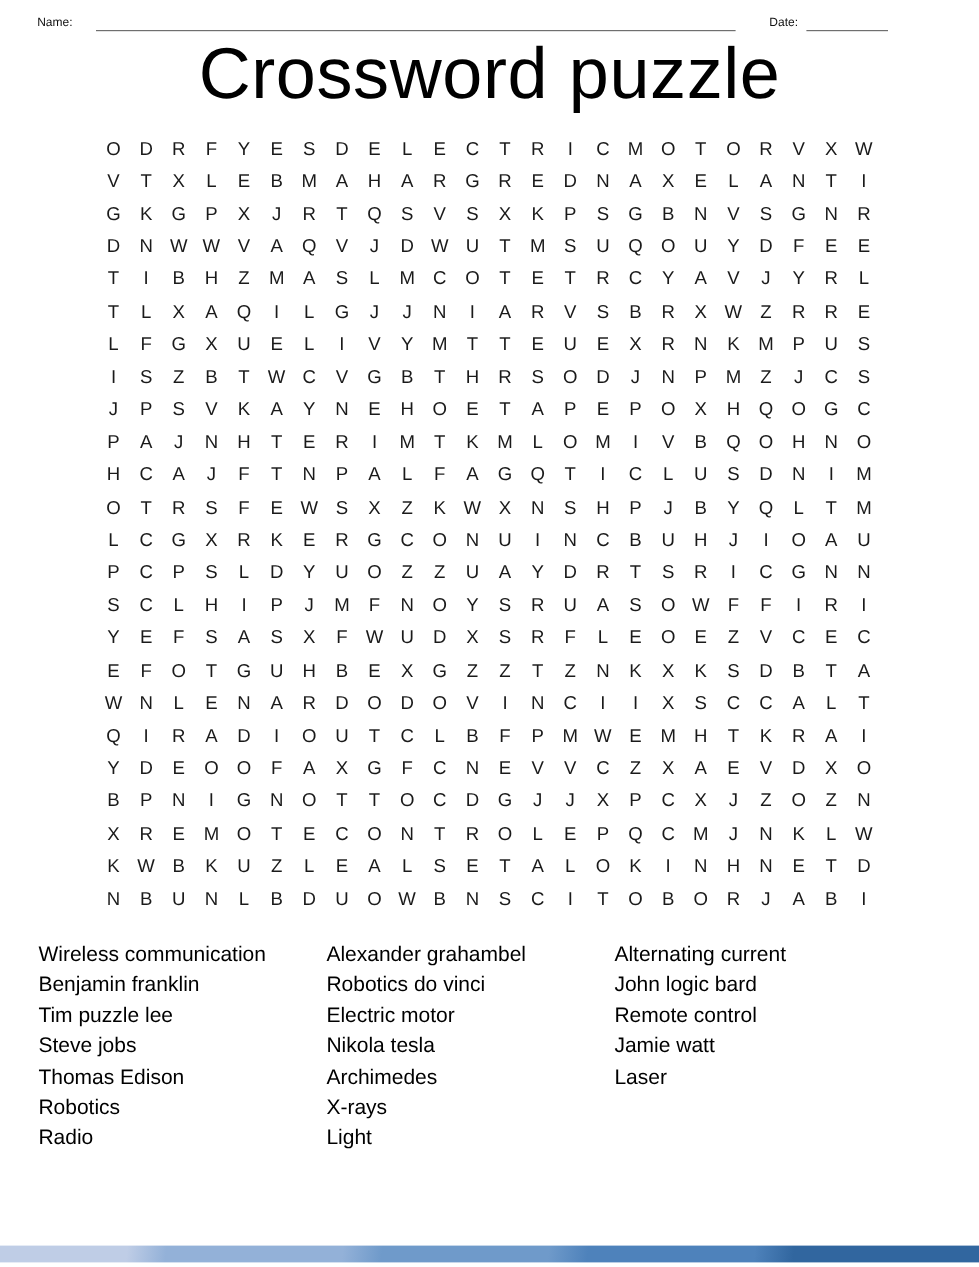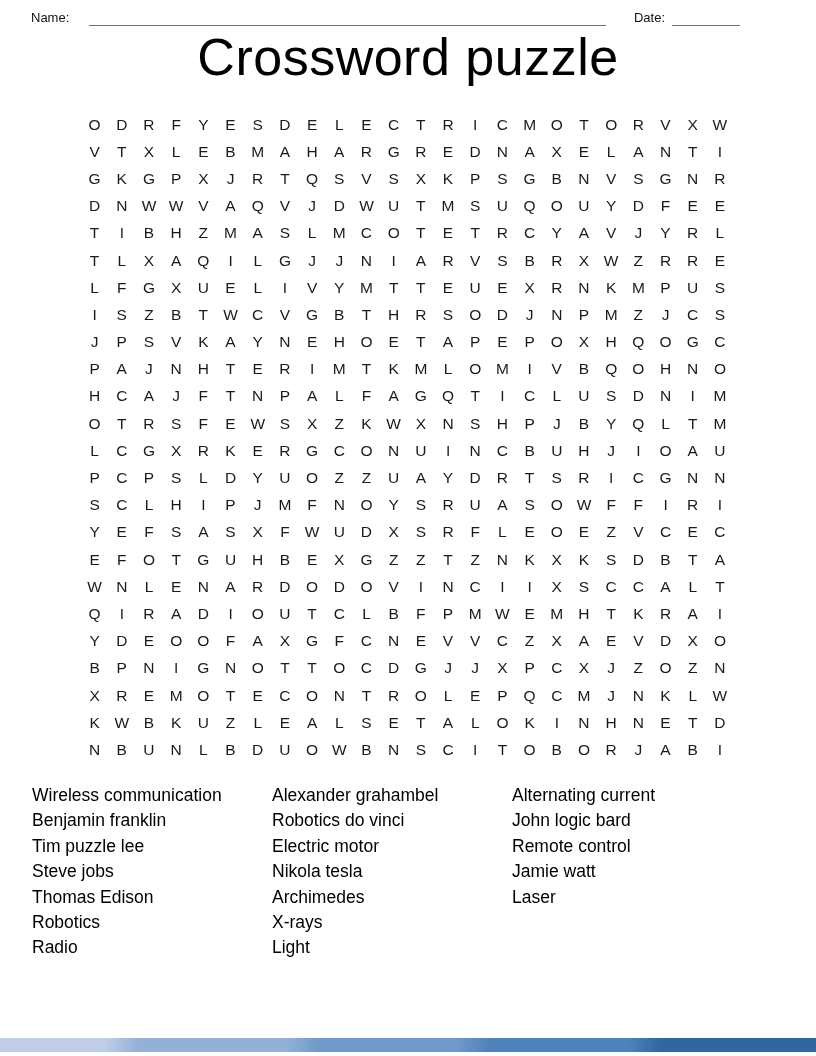--- a/index.html
+++ b/index.html
@@ -12,34 +12,34 @@
     color: #111;
   }
 
   
   .header {
     position: absolute;
     top: 5px; left: 31px; right: 76px;
     height: 21px;
     display: flex;
     align-items: flex-end;
-    font-size: 13px;
+    font-size: 10px;
   }
   .hlabel { white-space: nowrap; padding-bottom: 1px; }
   .line { border-bottom: 1.5px solid #6f6f6f; height: 14px; }
   .name-line { flex: 1; margin-left: 20px; margin-right: 28px; }
   .date-line { width: 68px; margin-left: 7px; }
 
   
   .title {
     position: absolute;
     top: 27px; left: 0; width: 100%;
     margin: 0;
     text-align: center;
-    font-size: 52px;
+    font-size: 60px;
     font-weight: 400;
     color: #000;
     letter-spacing: 0.5px;
   }
 
   
   .grid {
     position: absolute;
     top: 111px; left: 81px;
     display: grid;

